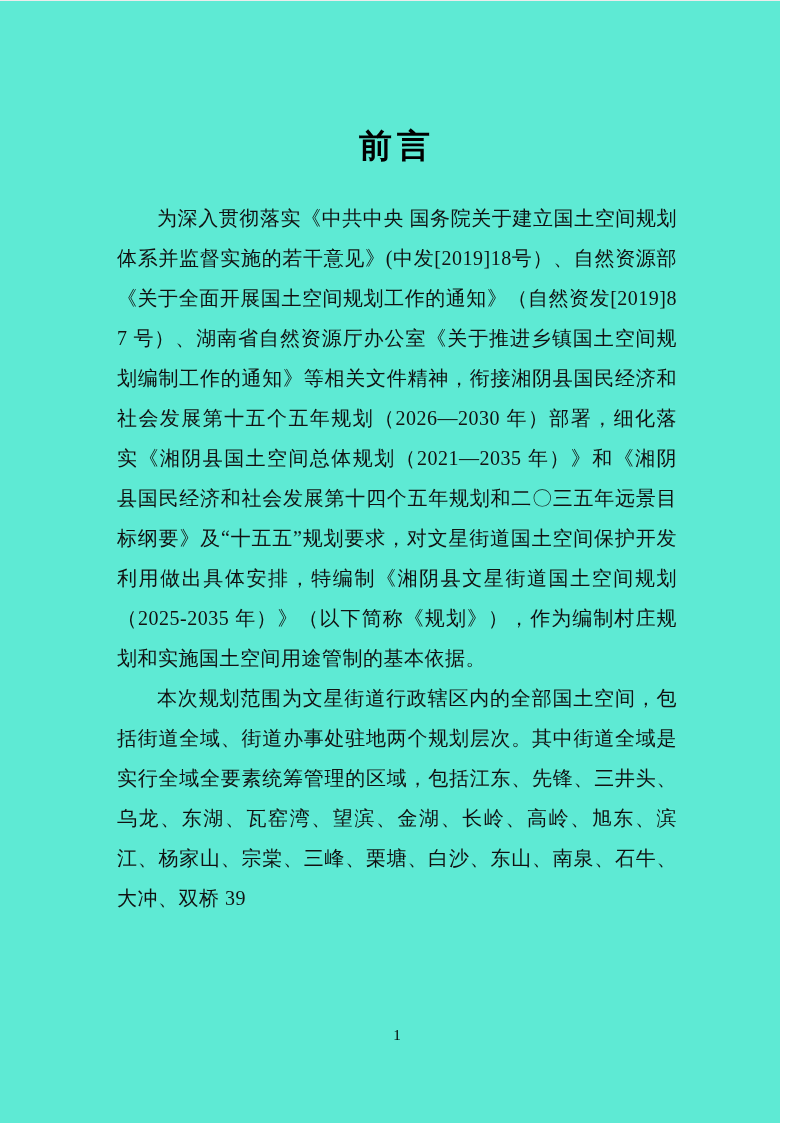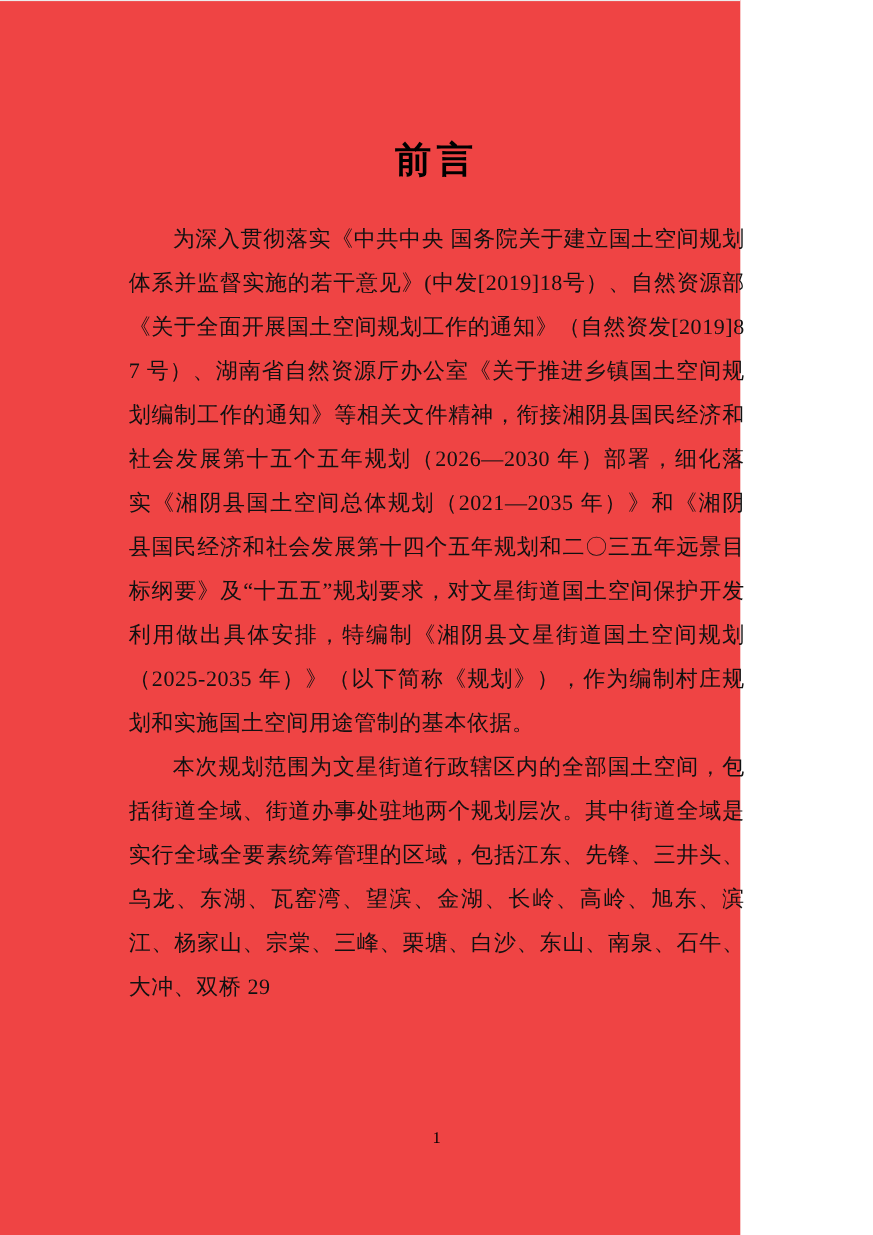--- a/index.html
+++ b/index.html
@@ -9,23 +9,23 @@
   body {
     width: 794px;
     height: 1123px;
     background: #ffffff;
     font-family: "Liberation Serif", "DejaVu Serif", serif;
     color: #111111;
     overflow: hidden;
   }
   .page {
     position: relative;
-    width: 673px;
+    width: 780px;
     height: 1123px;
-    background: #ef4444;
+    background: #5eead4;
     border-top: 1px solid #ececec;
     box-sizing: border-box;
   }
   .doc-title {
     position: absolute;
     top: 126px;
     left: 0;
     width: 794px;
     margin: 0;
     text-align: center;
@@ -64,17 +64,17 @@
   }
 </style>
 </head>
 <body>
 
 <div class="page">
   <h1 class="doc-title">前言</h1>
 
   <div class="body-text" id="paragraphs">
       <p class="para">为深入贯彻落实《中共中央 国务院关于建立国土空间规划体系并监督实施的若干意见》(中发[2019]18号）、自然资源部《关于全面开展国土空间规划工作的通知》（自然资发[2019]87 号）、湖南省自然资源厅办公室《关于推进乡镇国土空间规划编制工作的通知》等相关文件精神，衔接湘阴县国民经济和社会发展第十五个五年规划（2026—2030 年）部署，细化落实《湘阴县国土空间总体规划（2021—2035 年）》和《湘阴县国民经济和社会发展第十四个五年规划和二〇三五年远景目标纲要》及“十五五”规划要求，对文星街道国土空间保护开发利用做出具体安排，特编制《湘阴县文星街道国土空间规划（2025-2035 年）》（以下简称《规划》），作为编制村庄规划和实施国土空间用途管制的基本依据。</p>
-      <p class="para">本次规划范围为文星街道行政辖区内的全部国土空间，包括街道全域、街道办事处驻地两个规划层次。其中街道全域是实行全域全要素统筹管理的区域，包括江东、先锋、三井头、乌龙、东湖、瓦窑湾、望滨、金湖、长岭、高岭、旭东、滨江、杨家山、宗棠、三峰、栗塘、白沙、东山、南泉、石牛、大冲、双桥 29</p>
+      <p class="para">本次规划范围为文星街道行政辖区内的全部国土空间，包括街道全域、街道办事处驻地两个规划层次。其中街道全域是实行全域全要素统筹管理的区域，包括江东、先锋、三井头、乌龙、东湖、瓦窑湾、望滨、金湖、长岭、高岭、旭东、滨江、杨家山、宗棠、三峰、栗塘、白沙、东山、南泉、石牛、大冲、双桥 39</p>
     </div>
 
   <div class="page-number">1</div>
 </div>
 
 </body></html>

